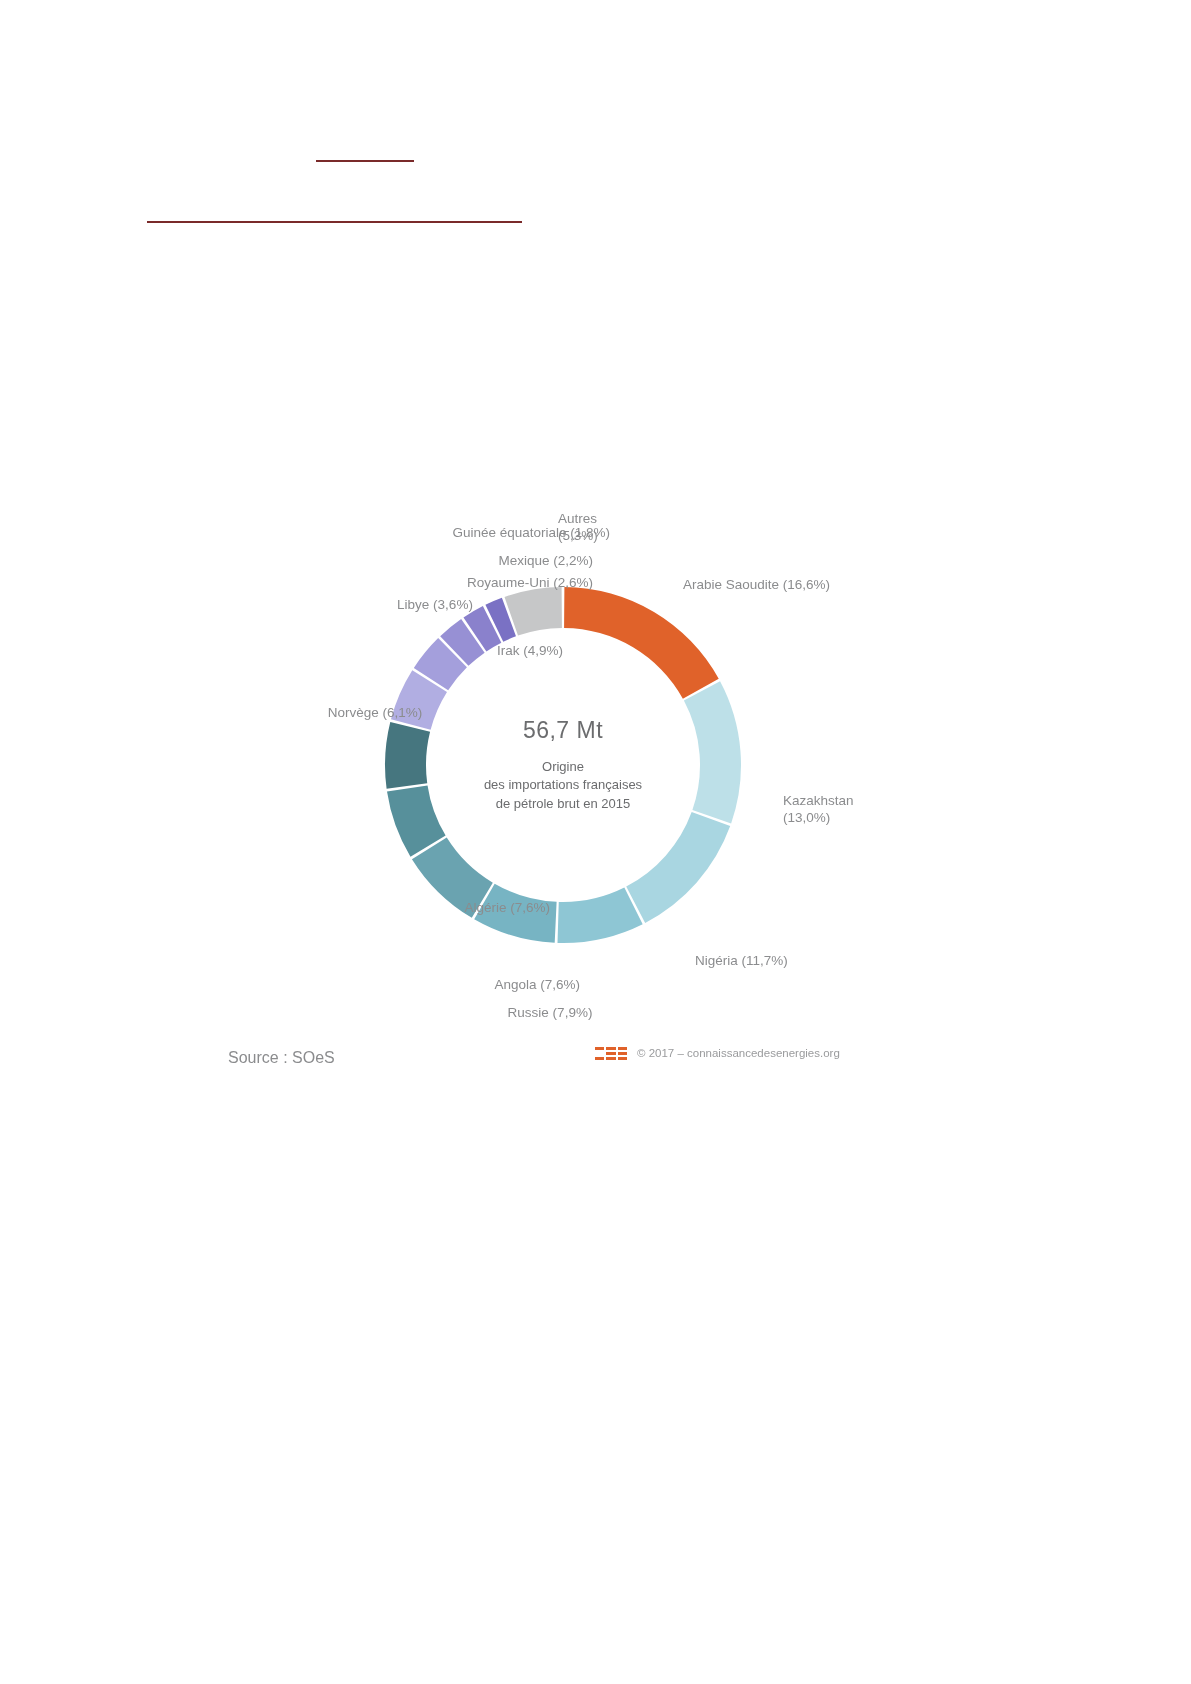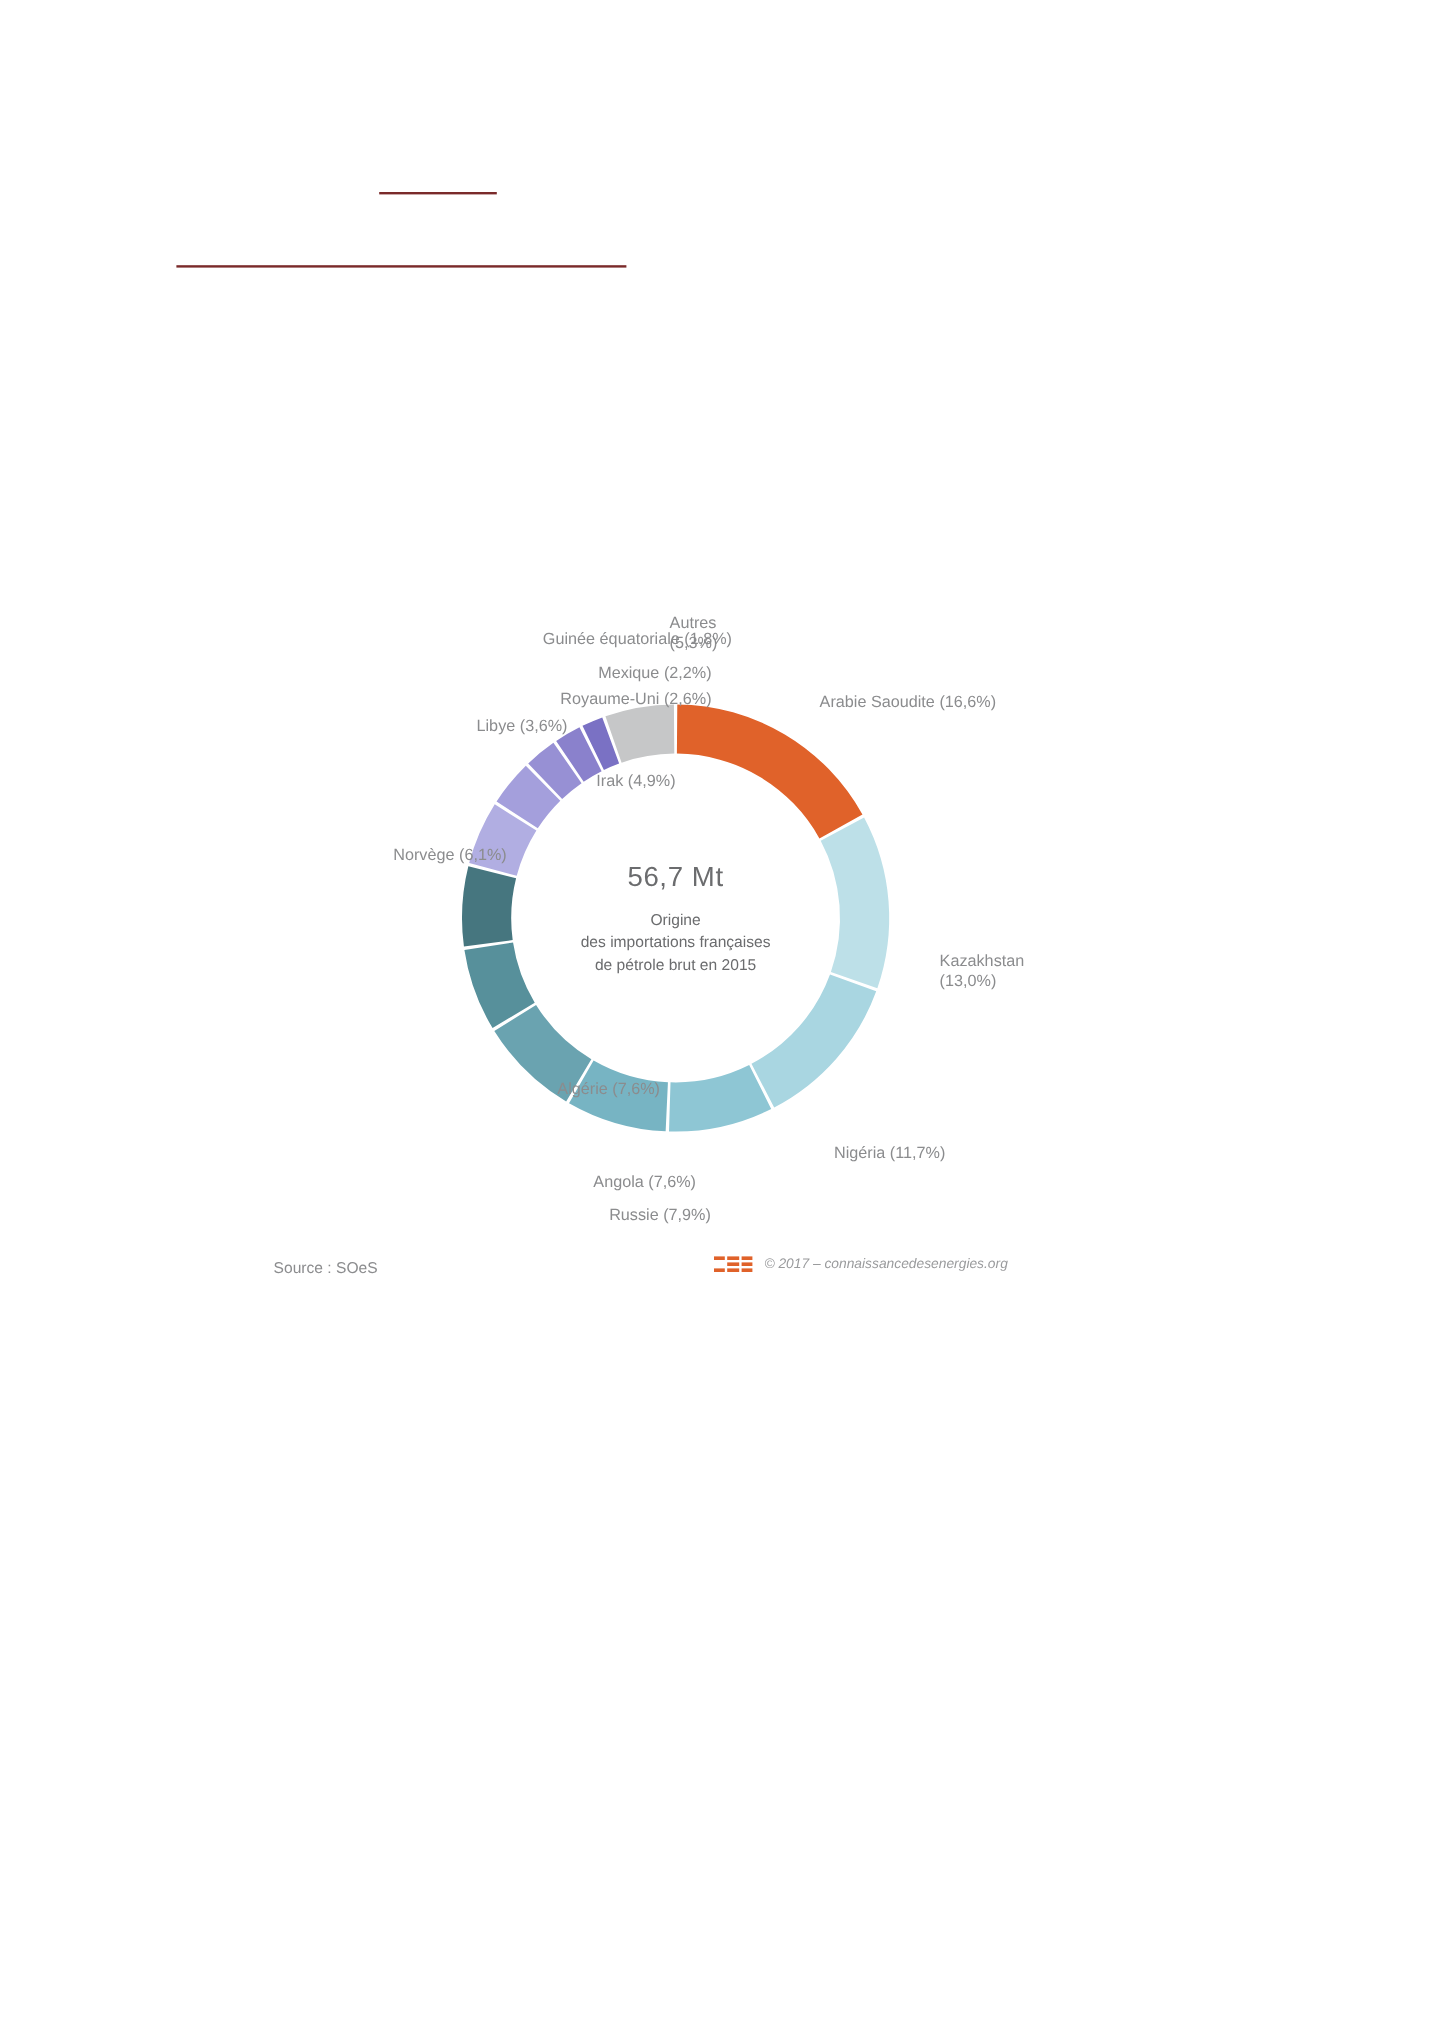--- a/index.html
+++ b/index.html
@@ -116,32 +116,31 @@
     position: absolute;
     left: 0;
     top: 540px;
     width: 760px;
     height: 30px;
   }
   #source {
     position: absolute;
     left: 28px;
     top: 4px;
-    font-size: 13px;
+    font-size: 16px;
     color: #8b8c8e;
     white-space: nowrap;
   }
   #credit-wrap {
     position: absolute;
     left: 395px;
     top: 2px;
     display: flex;
-    align-items: flex-end;
+    align-items: flex-start;
     gap: 8px;
-    font-style: italic;
   }
   #cde-logo {
     display: flex;
     flex-direction: column;
     justify-content: center;
     gap: 2px;
     width: 34px;
   }
   .cde-row {
     display: flex;

